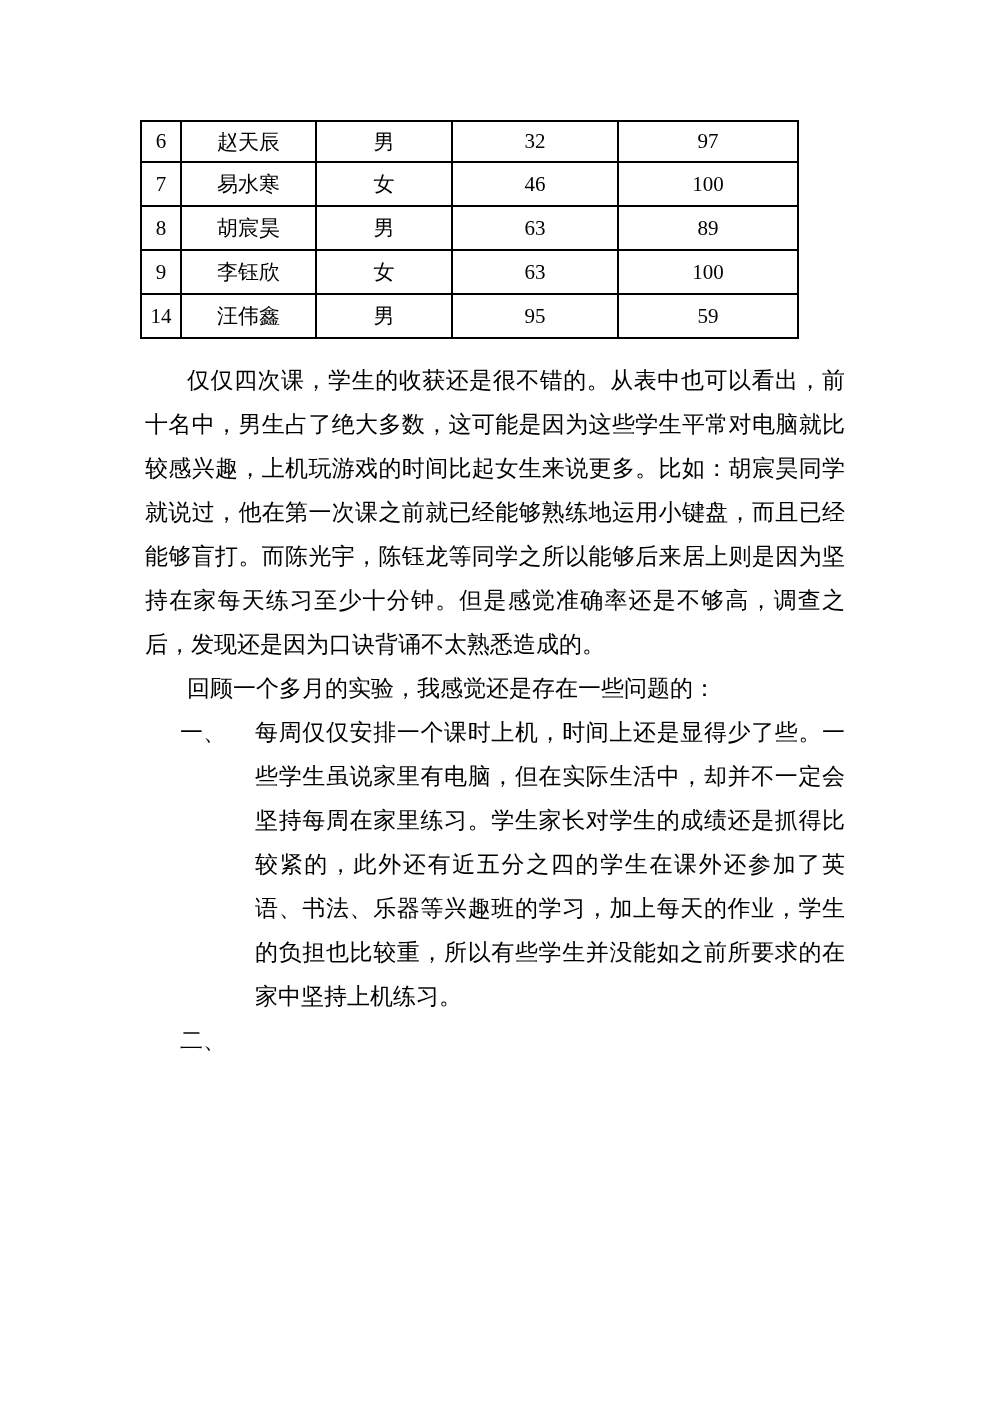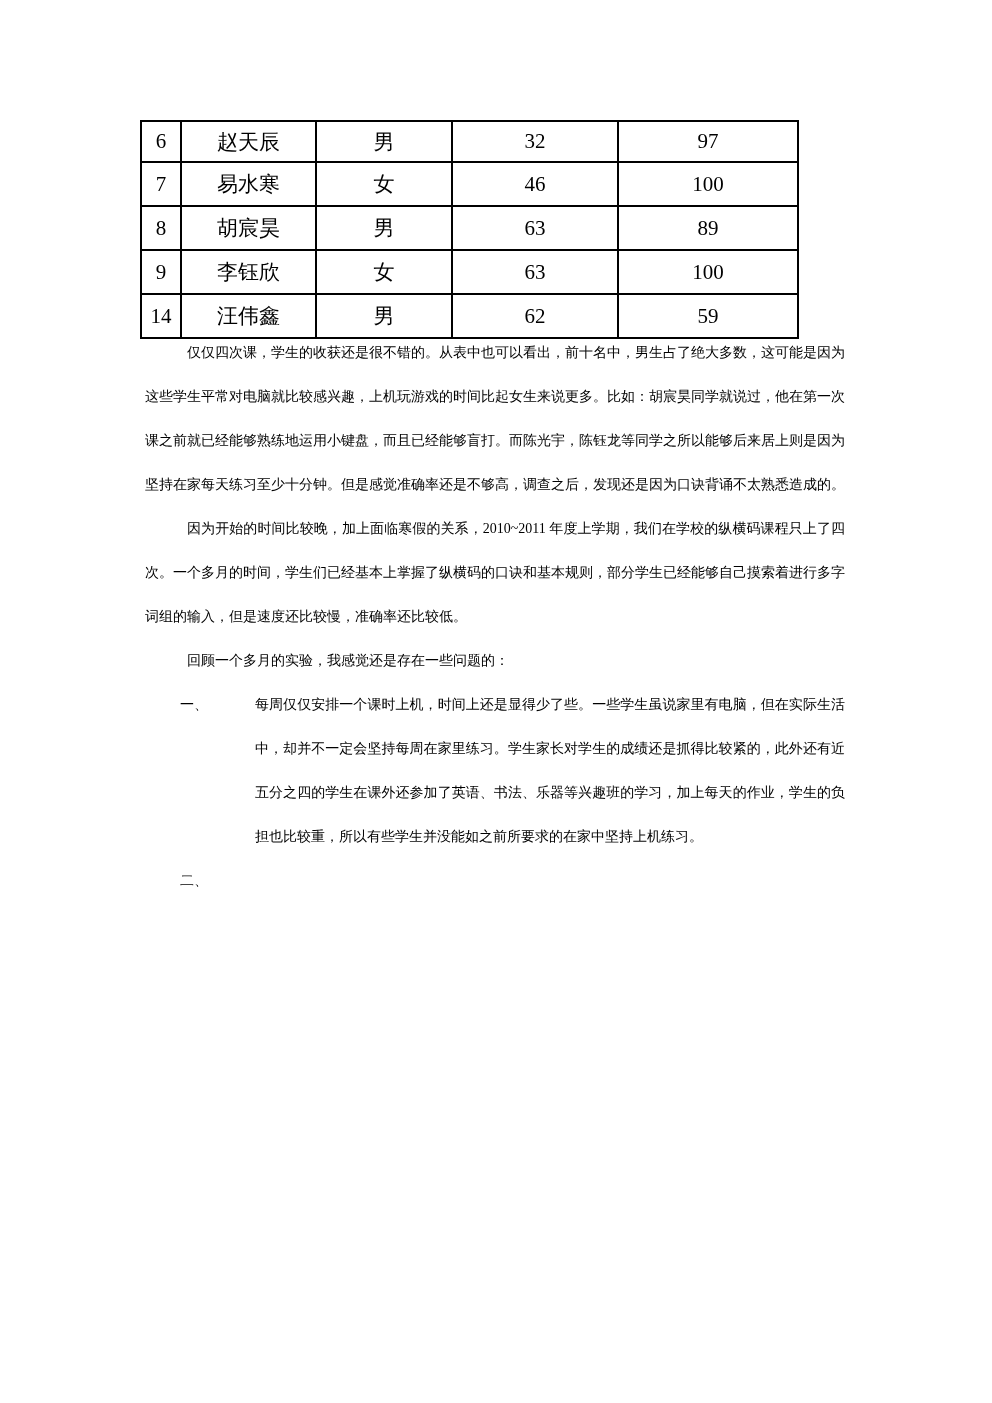--- a/index.html
+++ b/index.html
@@ -31,23 +31,23 @@
   table.score-table tr { height: 44px; }
   table.score-table tr:first-child { height: 41px; }
   .col-rank   { width: 40px;  }
   .col-name   { width: 135px; }
   .col-gender { width: 136px; }
   .col-s1     { width: 166px; }
   .col-s2     { width: 180px; }
   .body-text {
     position: absolute;
     left: 145px;
-    top: 331px;
+    top: 359px;
     width: 700px;
-    font-size: 14px;
+    font-size: 23px;
     line-height: 44px;
     text-align: justify;
   }
   .para {
     margin: 0;
     text-indent: 42px;
   }
   .list-item {
     position: relative;
     padding-left: 110px;
@@ -98,29 +98,28 @@
         <td>9</td>
         <td>李钰欣</td>
         <td>女</td>
         <td>63</td>
         <td>100</td>
       </tr>
       <tr>
         <td>14</td>
         <td>汪伟鑫</td>
         <td>男</td>
-        <td>62</td>
+        <td>95</td>
         <td>59</td>
       </tr>
     </tbody>
   </table>
 
   <div class="body-text">
     <p class="para">仅仅四次课，学生的收获还是很不错的。从表中也可以看出，前十名中，男生占了绝大多数，这可能是因为这些学生平常对电脑就比较感兴趣，上机玩游戏的时间比起女生来说更多。比如：胡宸昊同学就说过，他在第一次课之前就已经能够熟练地运用小键盘，而且已经能够盲打。而陈光宇，陈钰龙等同学之所以能够后来居上则是因为坚持在家每天练习至少十分钟。但是感觉准确率还是不够高，调查之后，发现还是因为口诀背诵不太熟悉造成的。</p>
-    <p class="para">因为开始的时间比较晚，加上面临寒假的关系，2010~2011 年度上学期，我们在学校的纵横码课程只上了四次。一个多月的时间，学生们已经基本上掌握了纵横码的口诀和基本规则，部分学生已经能够自己摸索着进行多字词组的输入，但是速度还比较慢，准确率还比较低。</p>
     <p class="para">回顾一个多月的实验，我感觉还是存在一些问题的：</p>
 
     <div class="list-item">
       <span class="list-marker">一、</span>
       <span class="list-text">每周仅仅安排一个课时上机，时间上还是显得少了些。一些学生虽说家里有电脑，但在实际生活中，却并不一定会坚持每周在家里练习。学生家长对学生的成绩还是抓得比较紧的，此外还有近五分之四的学生在课外还参加了英语、书法、乐器等兴趣班的学习，加上每天的作业，学生的负担也比较重，所以有些学生并没能如之前所要求的在家中坚持上机练习。</span>
     </div>
 
     <div class="list-item">
       <span class="list-marker">二、</span>
     </div>

